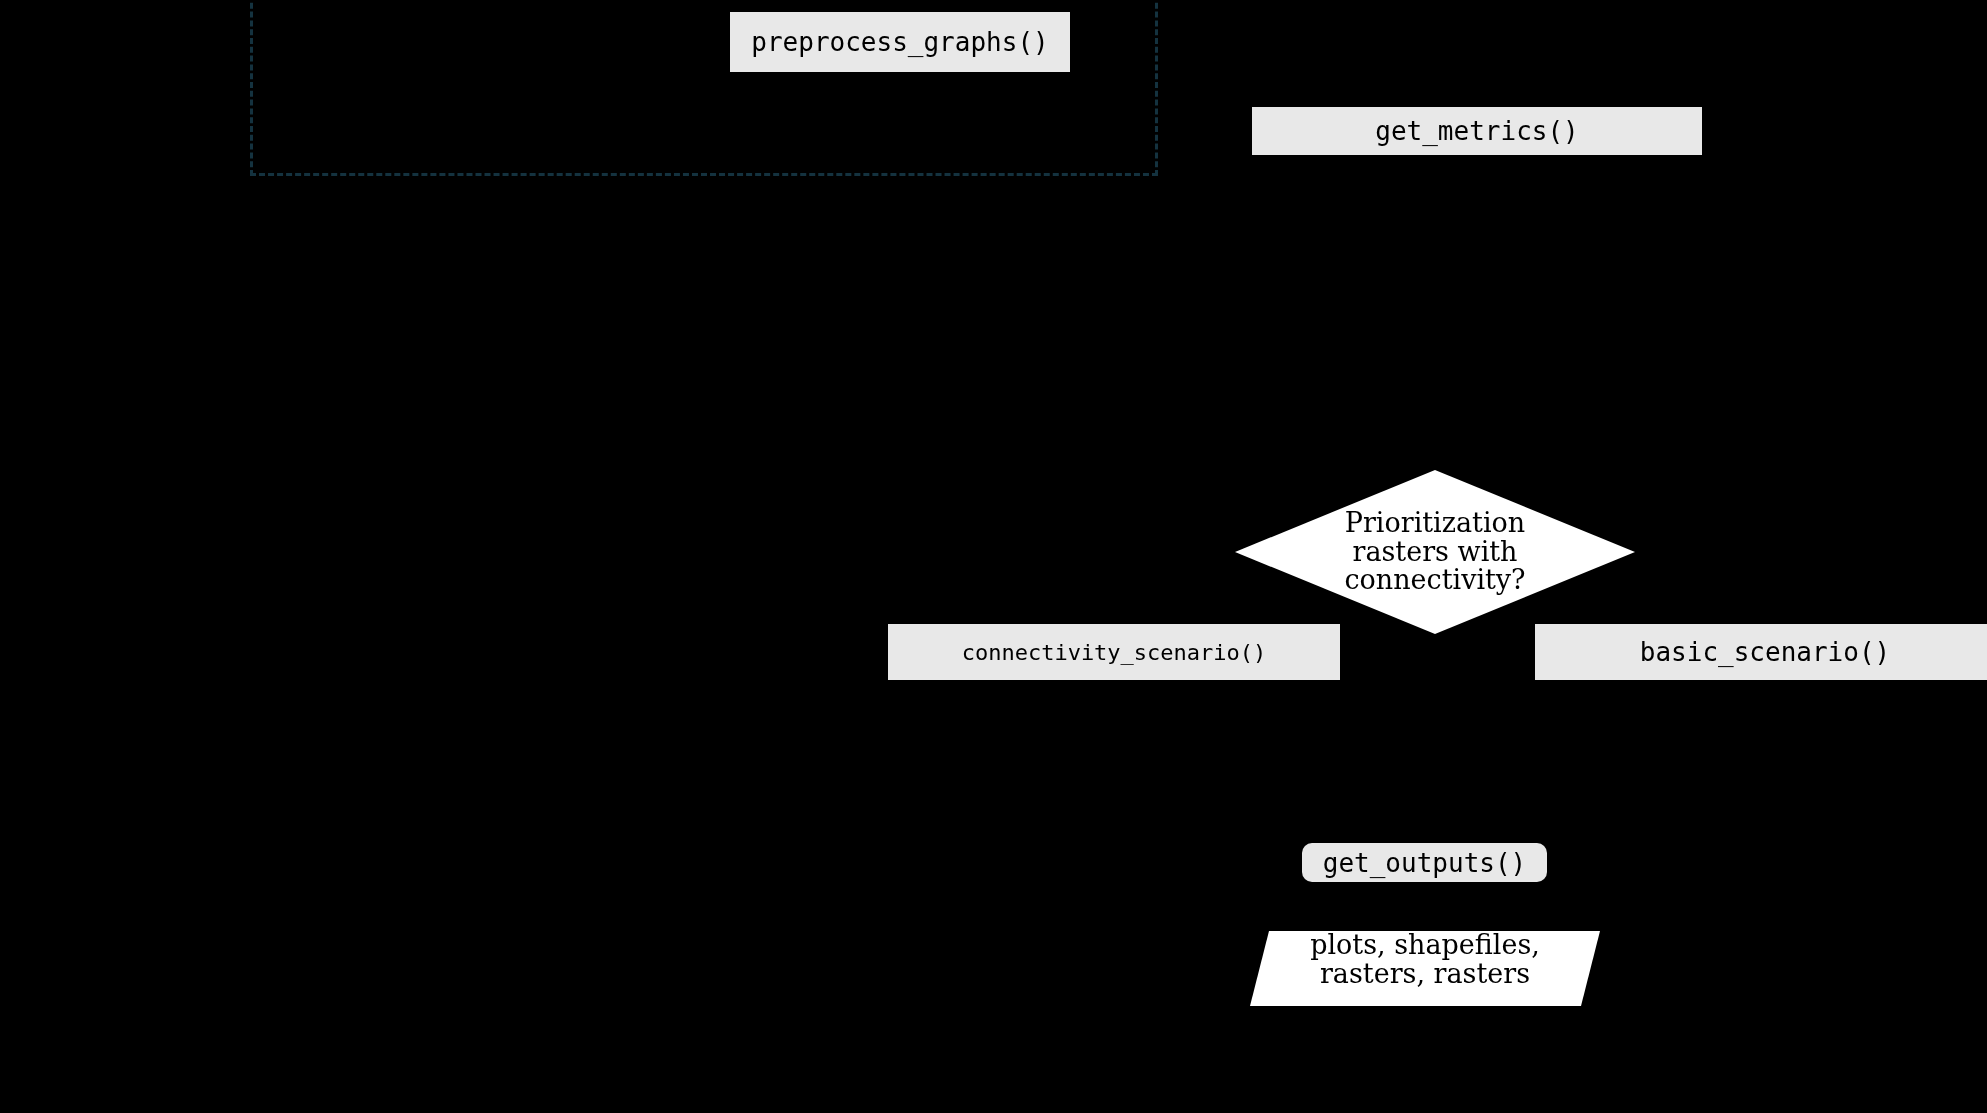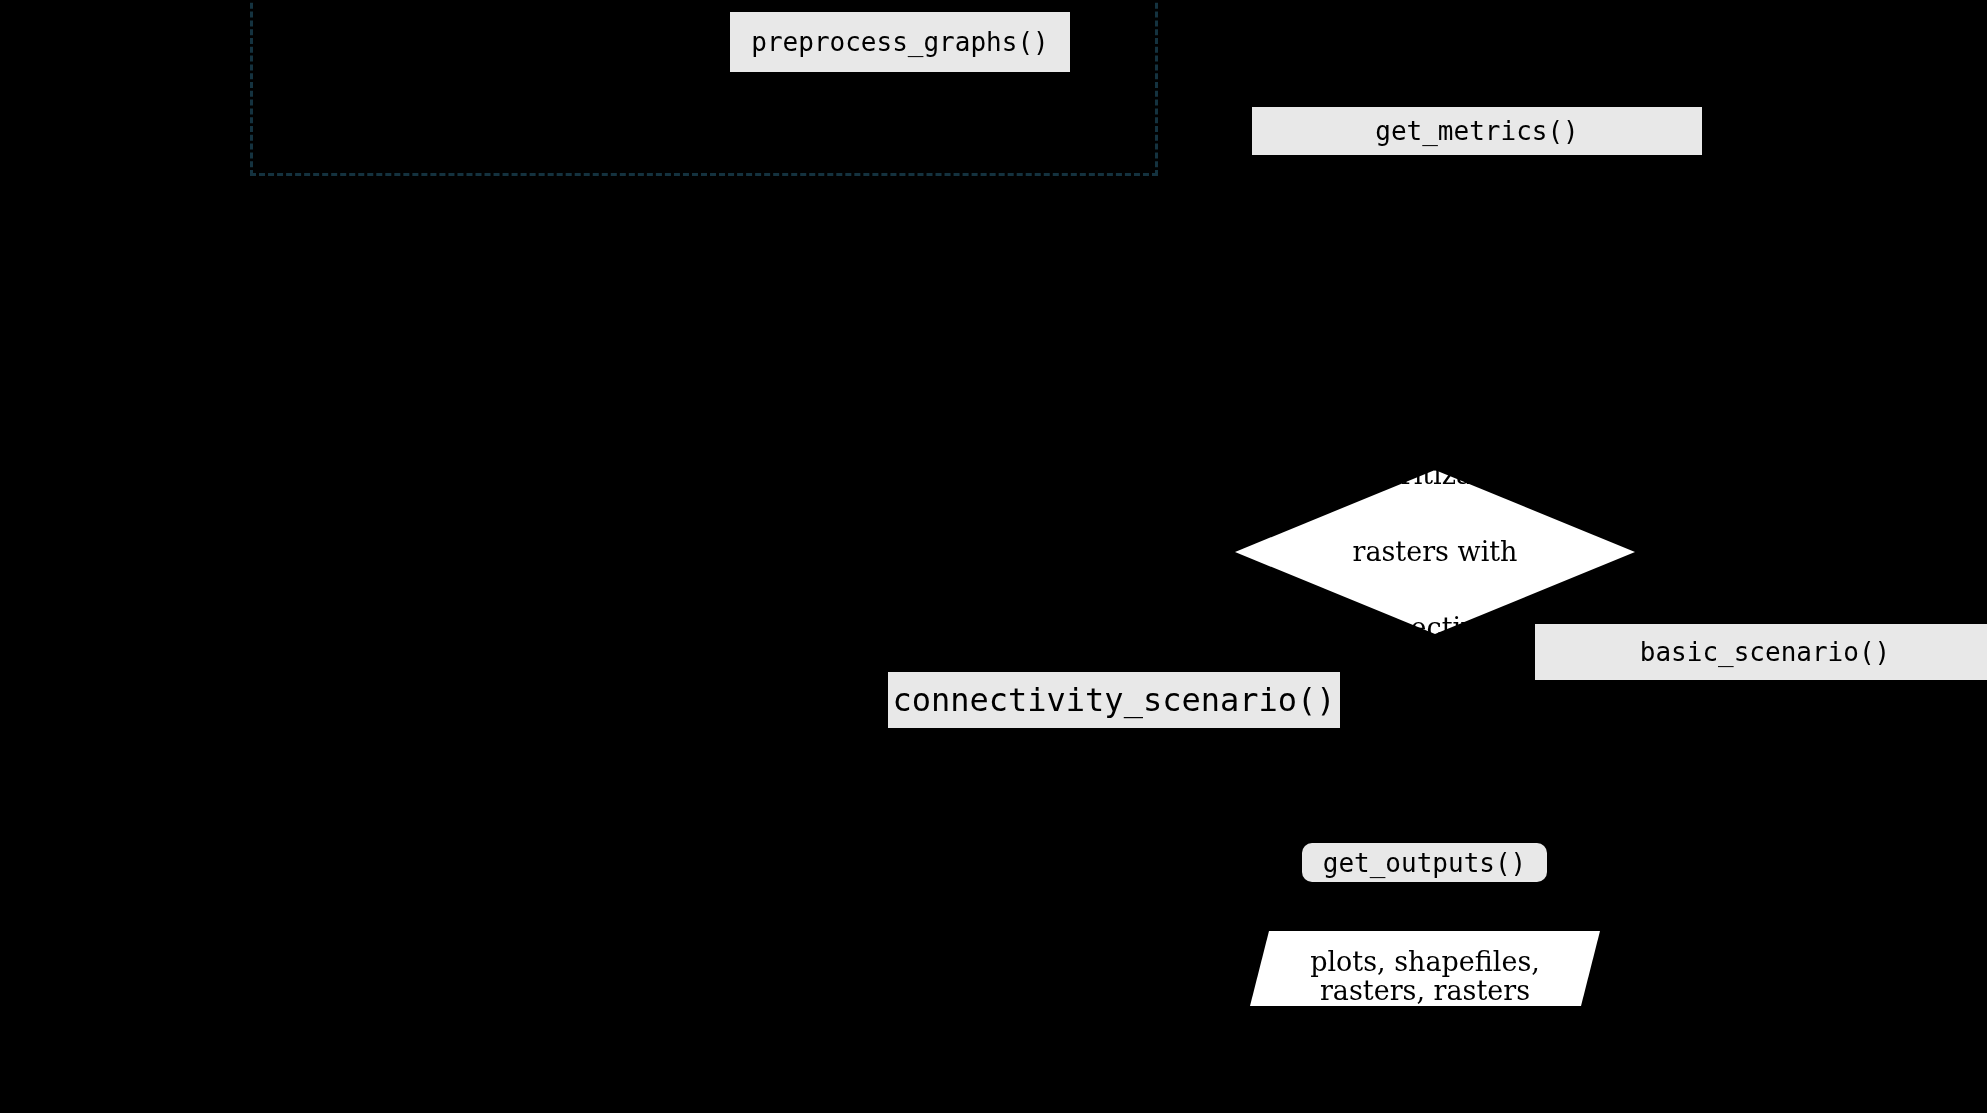--- a/index.html
+++ b/index.html
@@ -57,21 +57,20 @@
     display: flex;
     flex-direction: column;
     align-items: center;
     justify-content: center;
     font-family: "DejaVu Serif", "Liberation Serif", serif;
     font-size: 27px;
     line-height: 1.06;
     color: #000000;
     text-align: center;
     pointer-events: none;
-    gap: 48px;
   }
   .diamond-label span { display: block; }
 
   
   .para-wrap {
     position: absolute;
   }
   .para-wrap svg {
     position: absolute;
     left: 0;
@@ -80,21 +79,21 @@
   }
   .para-label {
     position: absolute;
     left: 0;
     top: 0;
     width: 100%;
     height: 100%;
     display: flex;
     flex-direction: column;
     align-items: center;
-    justify-content: flex-end;
+    justify-content: flex-start;
     font-family: "DejaVu Serif", "Liberation Serif", serif;
     font-size: 27px;
     line-height: 1.07;
     color: #000000;
     text-align: center;
     pointer-events: none;
   }
   .para-label span { display: block; }
 </style>
 </head>
@@ -116,21 +115,21 @@
     <svg width="400" height="164" viewBox="0 0 400 164">
       <polygon points="200,0 400,82 200,164 0,82" fill="#ffffff"></polygon>
     </svg>
     <div class="diamond-label">
       <span>Prioritization</span>
       <span>rasters with</span>
       <span>connectivity?</span>
     </div>
   </div>
 
-  <div class="proc-box" style="left:888px; top:624px; width:452px; height:56px; font-size:32px;margin-top:48px;">
+  <div class="proc-box" style="left:888px; top:624px; width:452px; height:56px; font-size:22px;">
     <span>connectivity_scenario()</span>
   </div>
 
   <div class="proc-box" style="left:1535px; top:624px; width:460px; height:56px; font-size:26px;">
     <span>basic_scenario()</span>
   </div>
 
   <div class="proc-box" style="left:1302px; top:843px; width:245px; height:39px; font-size:26px;border-radius:10px;">
     <span>get_outputs()</span>
   </div>

